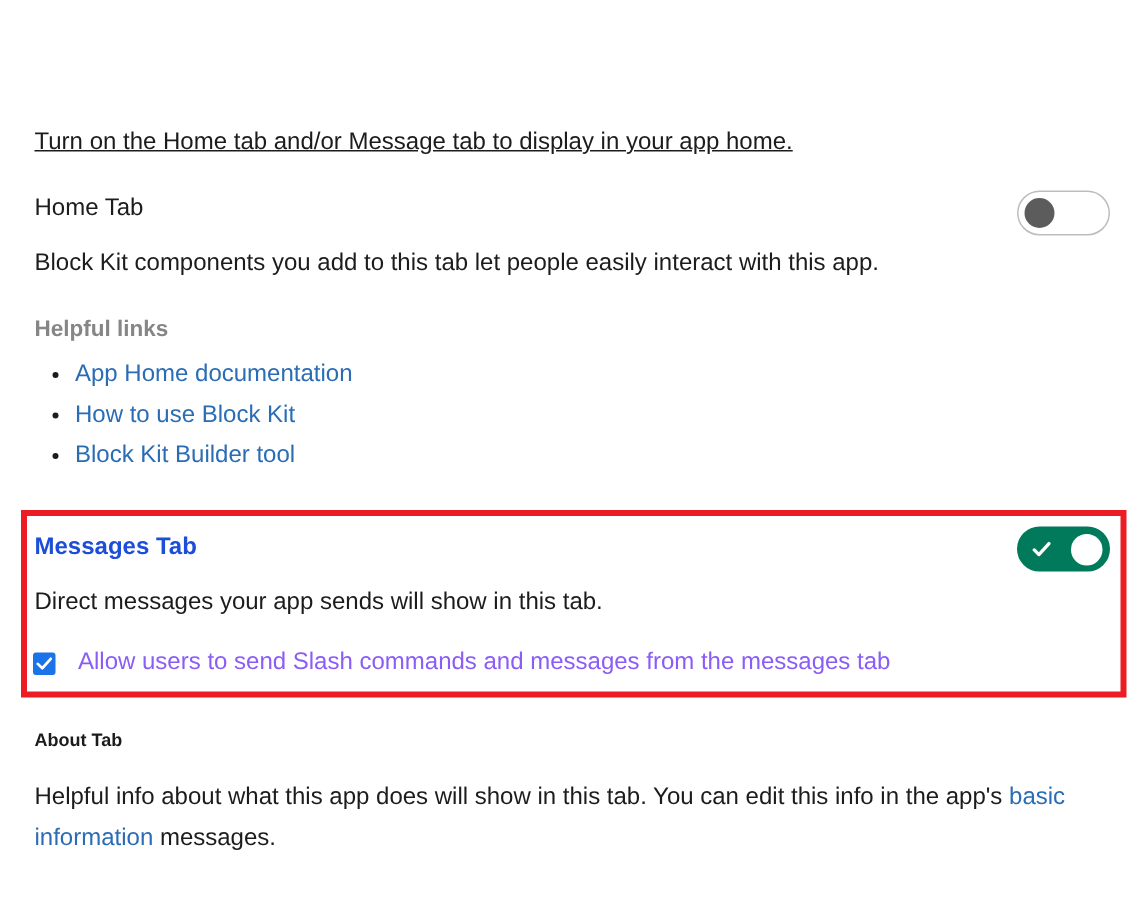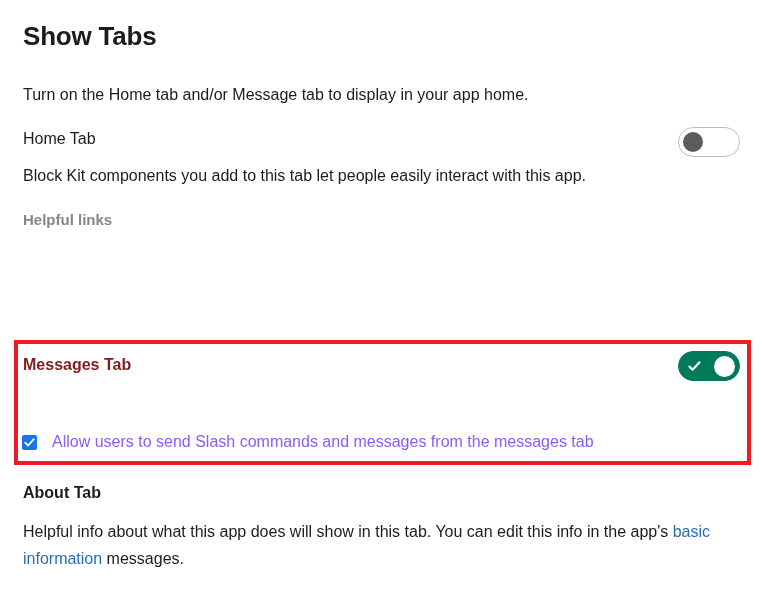--- a/index.html
+++ b/index.html
@@ -37,20 +37,21 @@
   }
 
   
   .intro-text {
     position: absolute;
     left: 23px;
     top: 84px;
     font-size: 16px;
     line-height: 22px;
     color: #1d1c1d;
+    text-decoration: underline;
   }
 
   
   .home-heading {
     position: absolute;
     left: 23px;
     top: 129px;
     font-size: 16px;
     font-weight: normal;
     color: #1d1c1d;
@@ -160,21 +161,21 @@
     background: transparent;
   }
 
   
   .messages-heading {
     position: absolute;
     left: 23px;
     top: 355px;
     font-size: 16px;
     font-weight: bold;
-    color: #7f1d1d;
+    color: #1d4ed8;
     line-height: 20px;
   }
   .messages-desc {
     position: absolute;
     left: 23px;
     top: 391px;
     font-size: 16px;
     line-height: 22px;
     color: #1d1c1d;
   }
@@ -207,66 +208,77 @@
     line-height: 20px;
     color: #8b5cf6;
     white-space: nowrap;
   }
 
   
   .about-heading {
     position: absolute;
     left: 23px;
     top: 483px;
-    font-size: 16px;
+    font-size: 12px;
     font-weight: bold;
     color: #1d1c1d;
     line-height: 20px;
   }
   .about-desc {
     position: absolute;
     left: 23px;
     top: 518px;
     width: 700px;
     font-size: 16px;
     line-height: 27px;
     color: #1d1c1d;
   }
 </style>
 </head>
 <body>
 
 <div class="page">
 
-  <div class="page-title">Show Tabs</div>
 
   <div class="intro-text">Turn on the Home tab and/or Message tab to display in your app home.</div>
 
   <div class="home-heading">Home Tab</div>
 
   <div class="toggle toggle-off">
     <span class="knob"></span>
   </div>
 
   <div class="home-desc">Block Kit components you add to this tab let people easily interact with this app.</div>
 
   <div class="helpful-label">Helpful links</div>
 
+  <ul class="links-list">
+    <li>
+      <a class="link">App Home documentation</a>
+    </li>
+    <li>
+      <a class="link">How to use Block Kit</a>
+    </li>
+    <li>
+      <a class="link">Block Kit Builder tool</a>
+    </li>
+  </ul>
 
   <div class="highlight-box"></div>
 
   <div class="messages-heading">Messages Tab</div>
 
   <div class="toggle toggle-on">
     <svg class="check" viewBox="0 0 13 13">
       <path d="M1.5 6.6 L4.6 9.7 L11.3 2.4" stroke="#ffffff" stroke-width="2.2" fill="none" stroke-linecap="round" stroke-linejoin="round"></path>
     </svg>
     <span class="knob"></span>
   </div>
 
+  <div class="messages-desc">Direct messages your app sends will show in this tab.</div>
 
   <div class="checkbox-row">
     <span class="checkbox">
       <svg viewBox="0 0 11 11">
         <path d="M1.2 5.6 L4.2 8.5 L9.8 2.2" stroke="#ffffff" stroke-width="1.8" fill="none" stroke-linecap="round" stroke-linejoin="round"></path>
       </svg>
     </span>
     <span class="checkbox-label">Allow users to send Slash commands and messages from the messages tab</span>
   </div>
 

